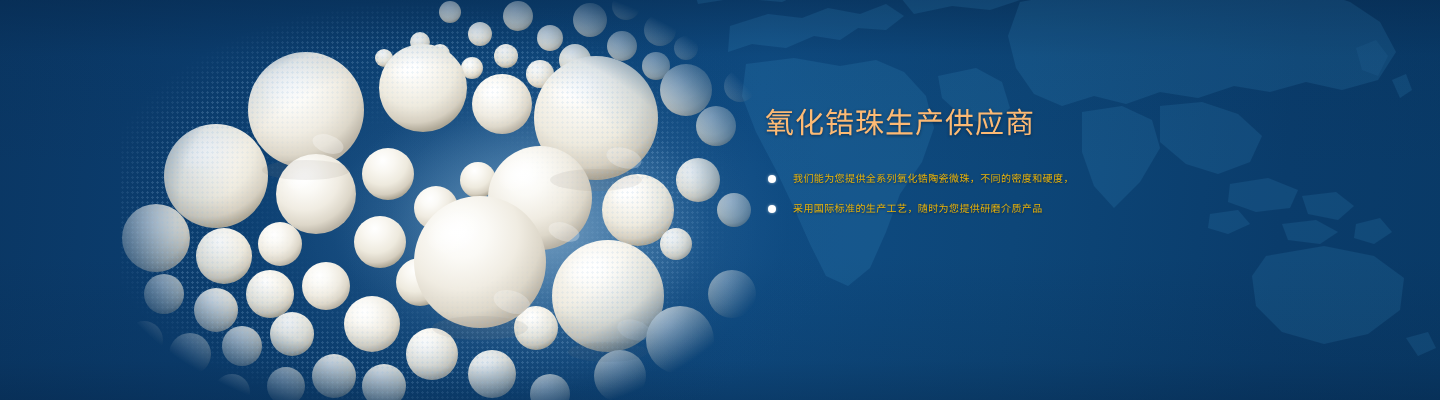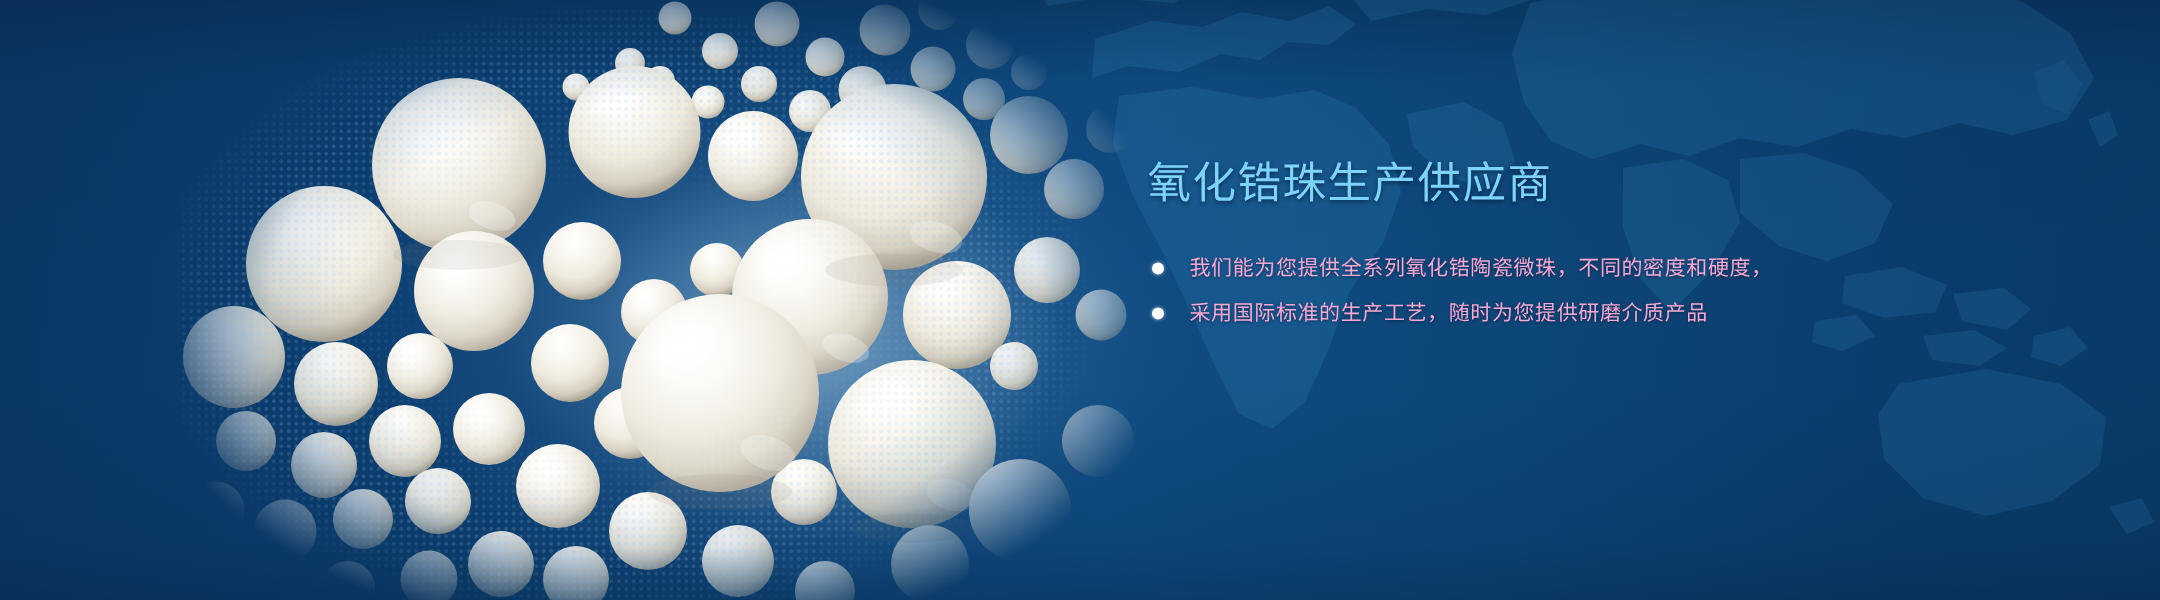--- a/index.html
+++ b/index.html
@@ -122,36 +122,36 @@
     left: 765px;
     top: 106px;
     width: 640px;
   }
   .headline {
     margin: 0;
     font-size: 29px;
     line-height: 34px;
     font-weight: 400;
     letter-spacing: 1px;
-    color: #7dd3fc;
+    color: #fdba74;
     text-shadow: 0 1px 3px rgba(0,16,36,0.55);
     white-space: nowrap;
   }
   .bullets {
     list-style: none;
     margin: 27px 0 0 0;
     padding: 0;
   }
   .bullet {
     position: relative;
     padding-left: 28px;
     margin-bottom: 7px;
-    font-size: 14px;
+    font-size: 10px;
     line-height: 23px;
-    color: #f9a8d4;
+    color: #eab308;
     letter-spacing: 0.4px;
     text-shadow: 0 1px 2px rgba(0,14,32,0.5);
   }
   .bullet:last-child { margin-bottom: 16px; }
   .bullet .dot {
     position: absolute;
     left: 3px;
     top: 8px;
     width: 8px;
     height: 8px;

